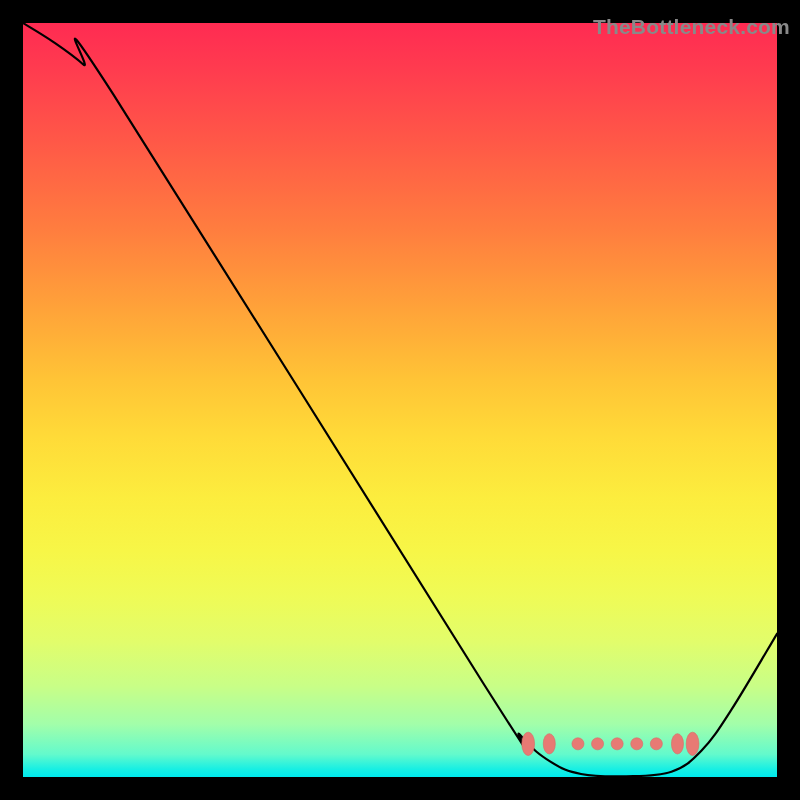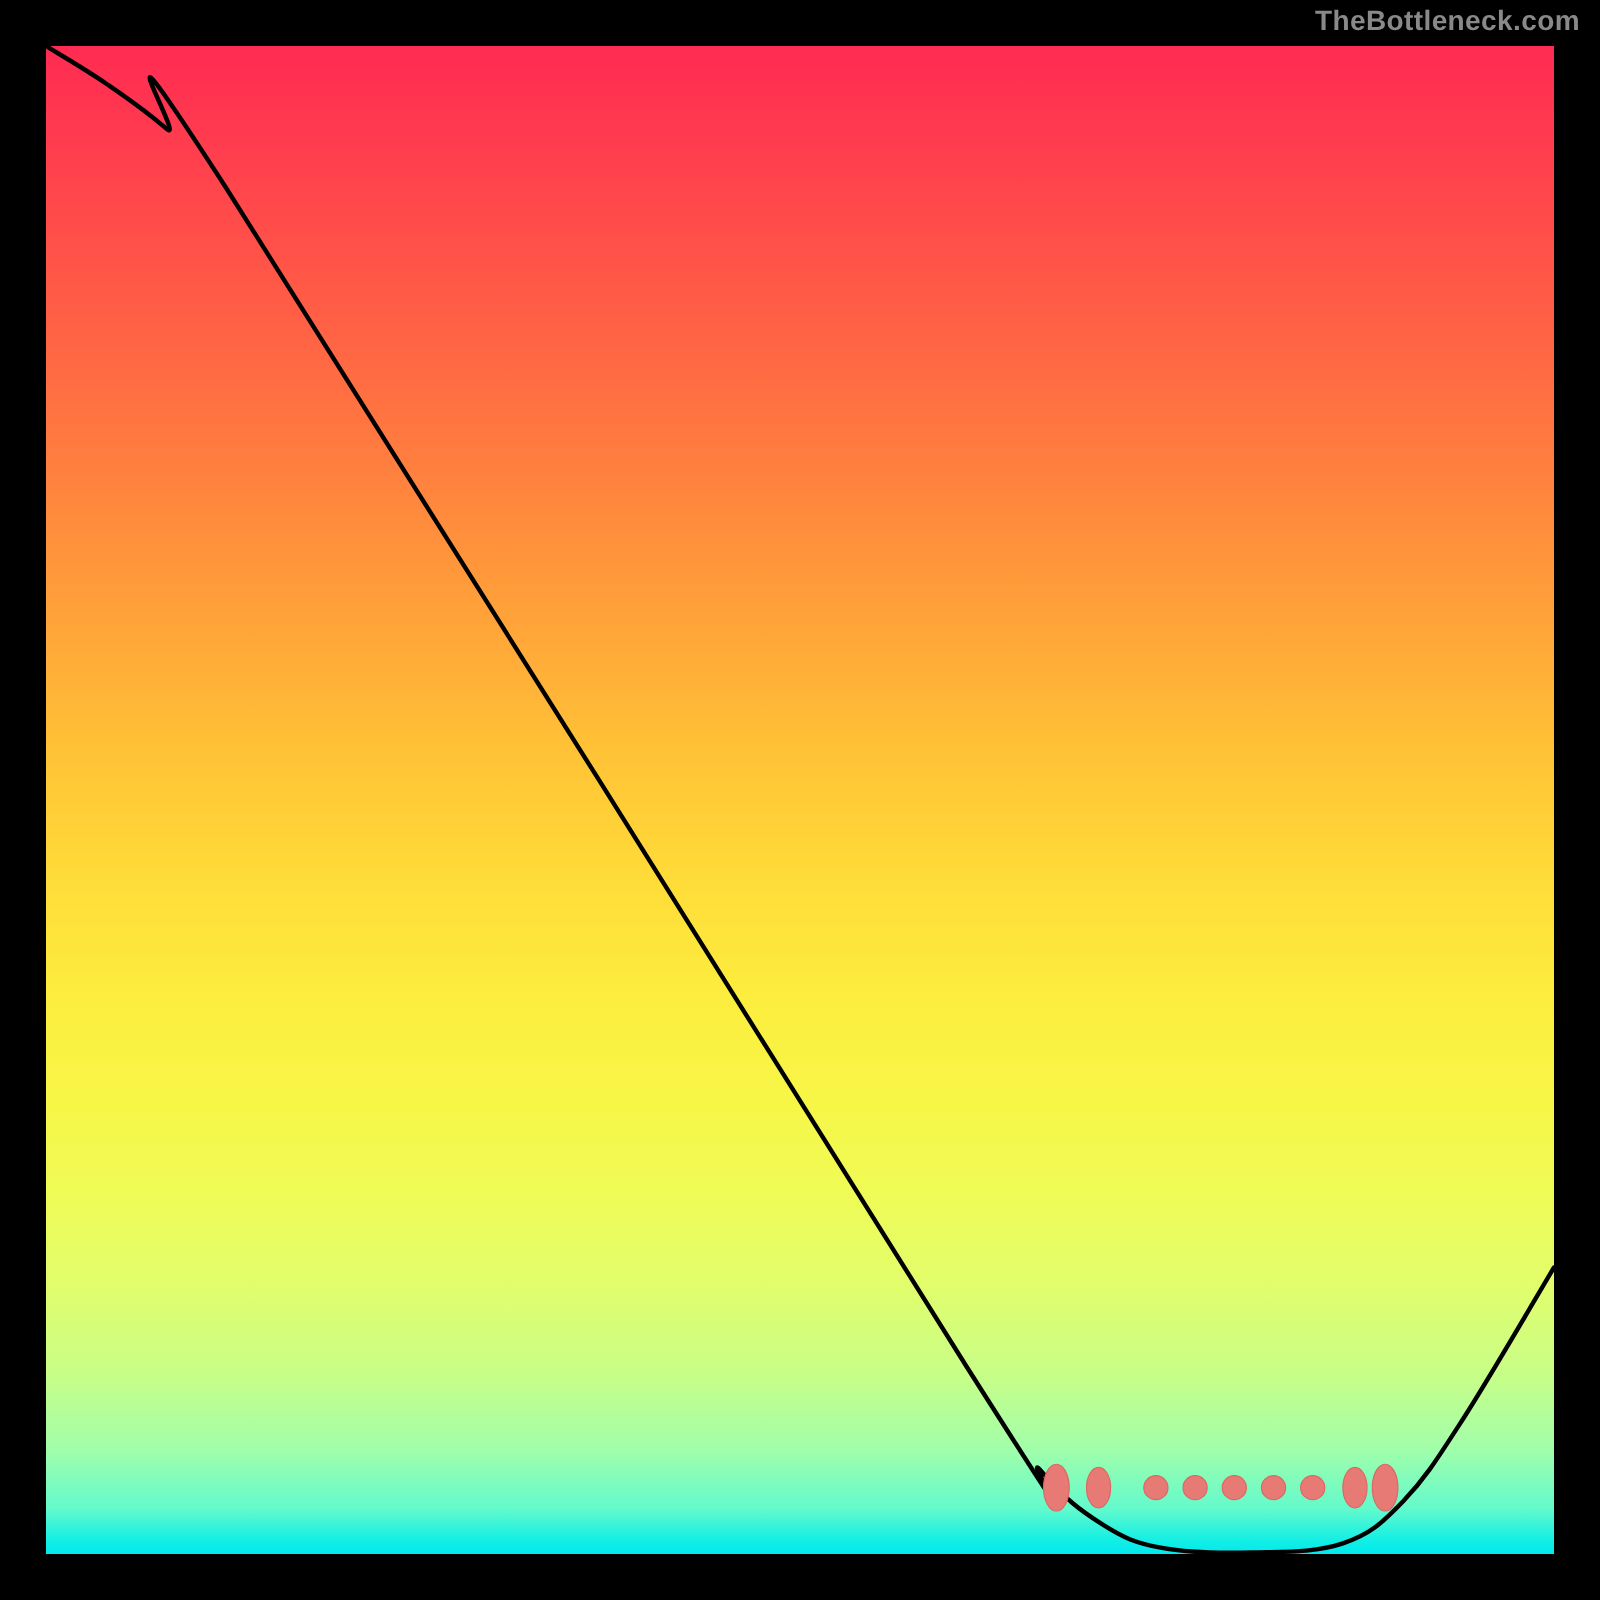--- a/index.html
+++ b/index.html
@@ -47,24 +47,24 @@
     );
   }
   svg.curve {
     position: absolute;
     left: 0; top: 0;
     width: 754px;
     height: 754px;
   }
   .watermark {
     position: absolute;
-    top: 2px;
+    top: 15px;
     right: 10px;
     font-family: Arial, Helvetica, sans-serif;
-    font-size: 14px;
+    font-size: 21px;
     font-weight: 600;
     color: #898989;
     letter-spacing: 0.2px;
     user-select: none;
   }
 </style>
 </head>
 <body>
 
 <div class="stage">

